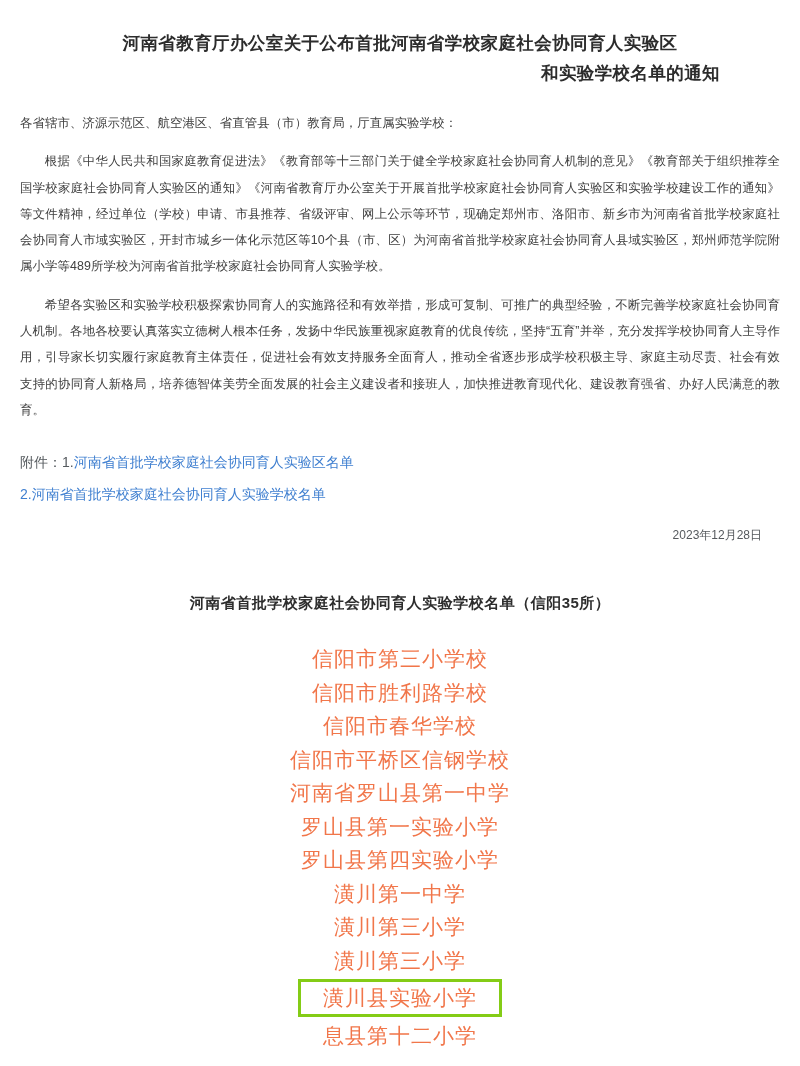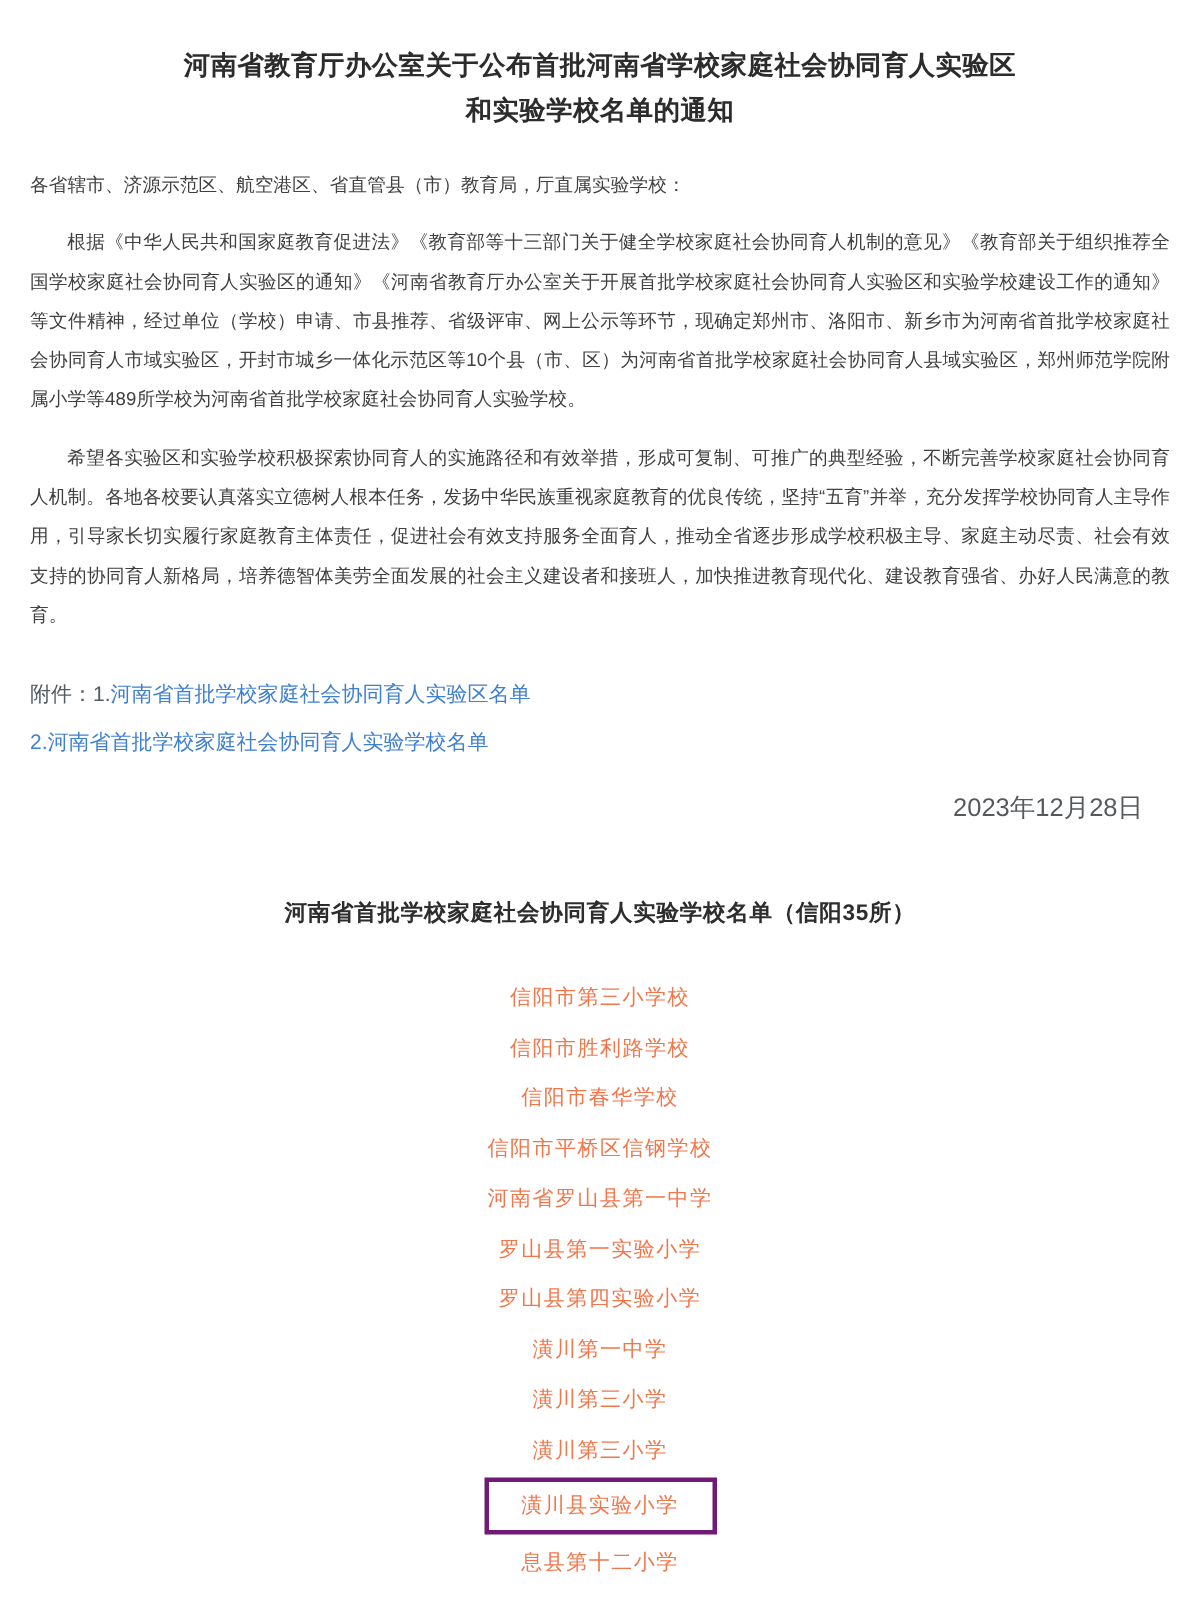--- a/index.html
+++ b/index.html
@@ -33,20 +33,21 @@
     font-size: 17.5px;
     font-weight: bold;
     color: #2c2c2c;
     line-height: 30px;
     letter-spacing: 0.4px;
     padding: 28px 60px 0 60px;
     box-sizing: border-box;
   }
   .doc-title .line2 {
     display: block;
+    text-align: right;
   }
 
   .body-block {
     margin-top: 22px;
     font-size: 12.4px;
     color: #404040;
     line-height: 26.3px;
     text-align: justify;
     letter-spacing: 0.1px;
   }
@@ -76,21 +77,21 @@
     text-decoration: none;
     cursor: pointer;
   }
   .att-row-2 {
     margin-top: 6px;
   }
 
   .doc-date {
     margin-top: 20px;
     text-align: right;
-    font-size: 17px;
+    font-size: 12px;
     color: #55595d;
     padding-right: 18px;
   }
 
   
   .gap-band {
     height: 22px;
     width: 100%;
     background: #ffffff;
   }
@@ -110,30 +111,30 @@
     line-height: 30px;
     margin-top: 22px;
   }
   .school-list {
     margin-top: 24px;
     display: flex;
     flex-direction: column;
     align-items: center;
   }
   .school-item {
-    font-size: 14px;
+    font-size: 21px;
     color: #f1764a;
     line-height: 33.5px;
     letter-spacing: 1px;
     text-align: center;
     white-space: nowrap;
     padding: 0 6px;
   }
   .school-item.highlight {
-    border: 3px solid #701a75;
+    border: 3px solid #84cc16;
     padding: 1px 22px 2px 22px;
     margin: 2px 0 2px 0;
     line-height: 29px;
     box-sizing: border-box;
   }
 </style>
 </head>
 <body>
 
 <div class="page">

